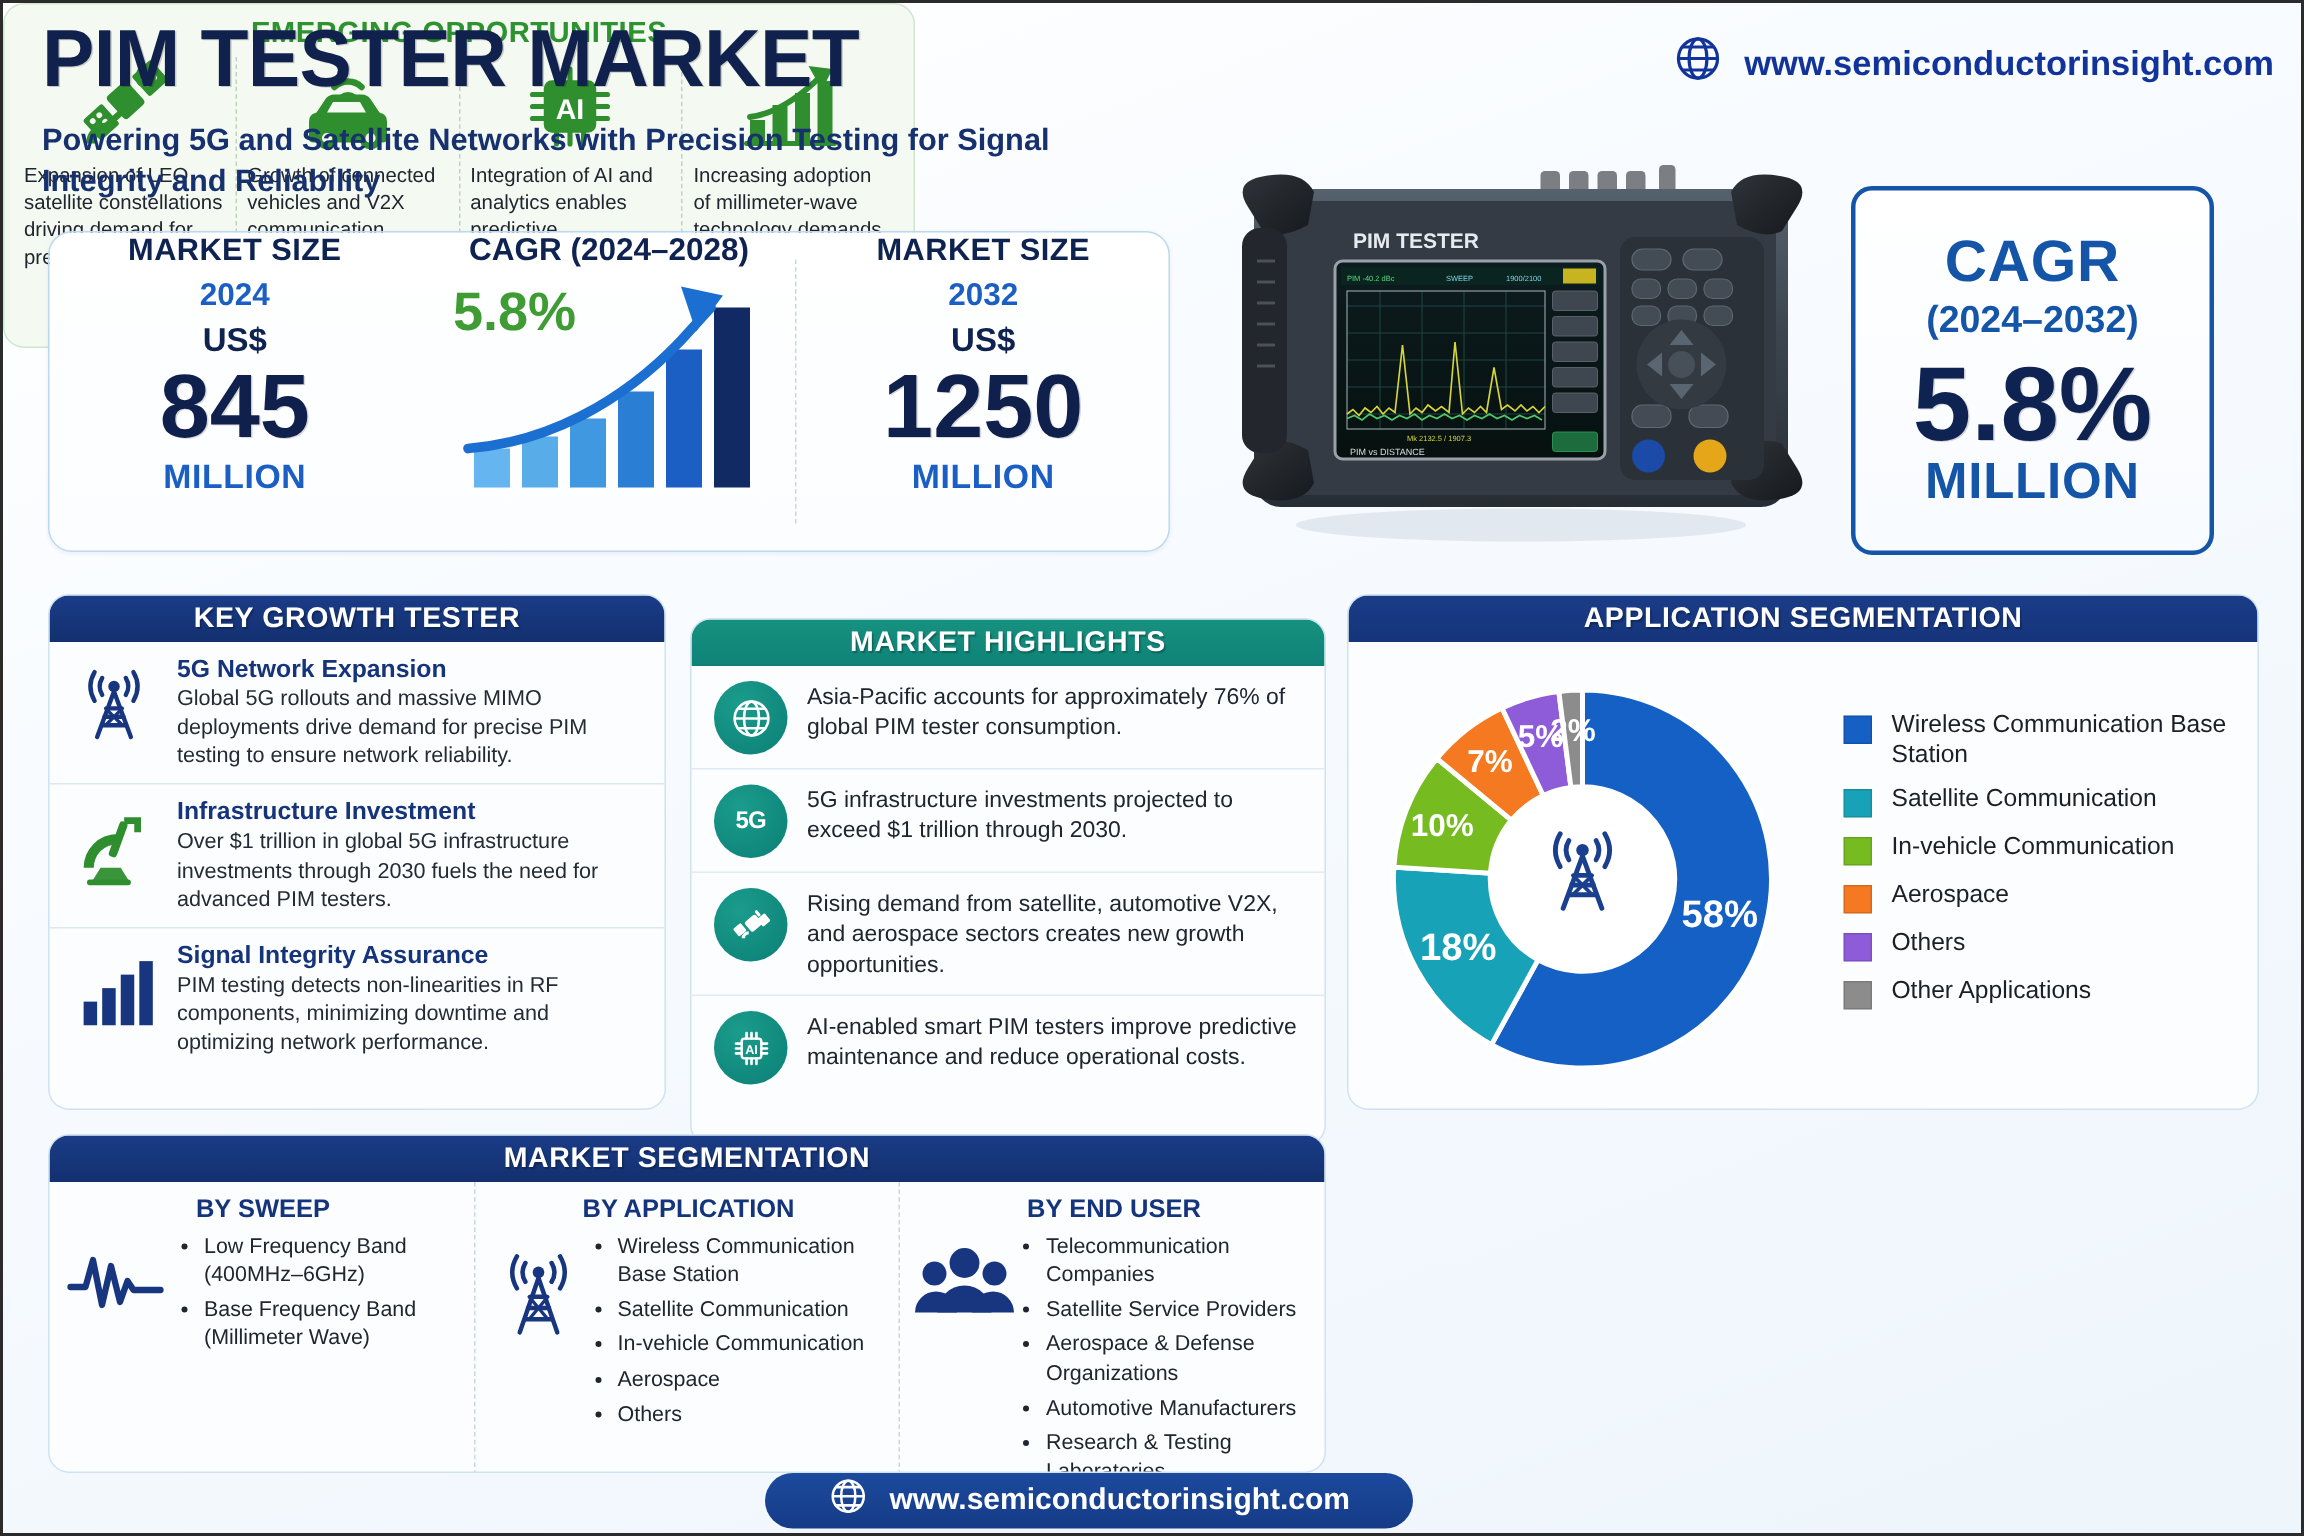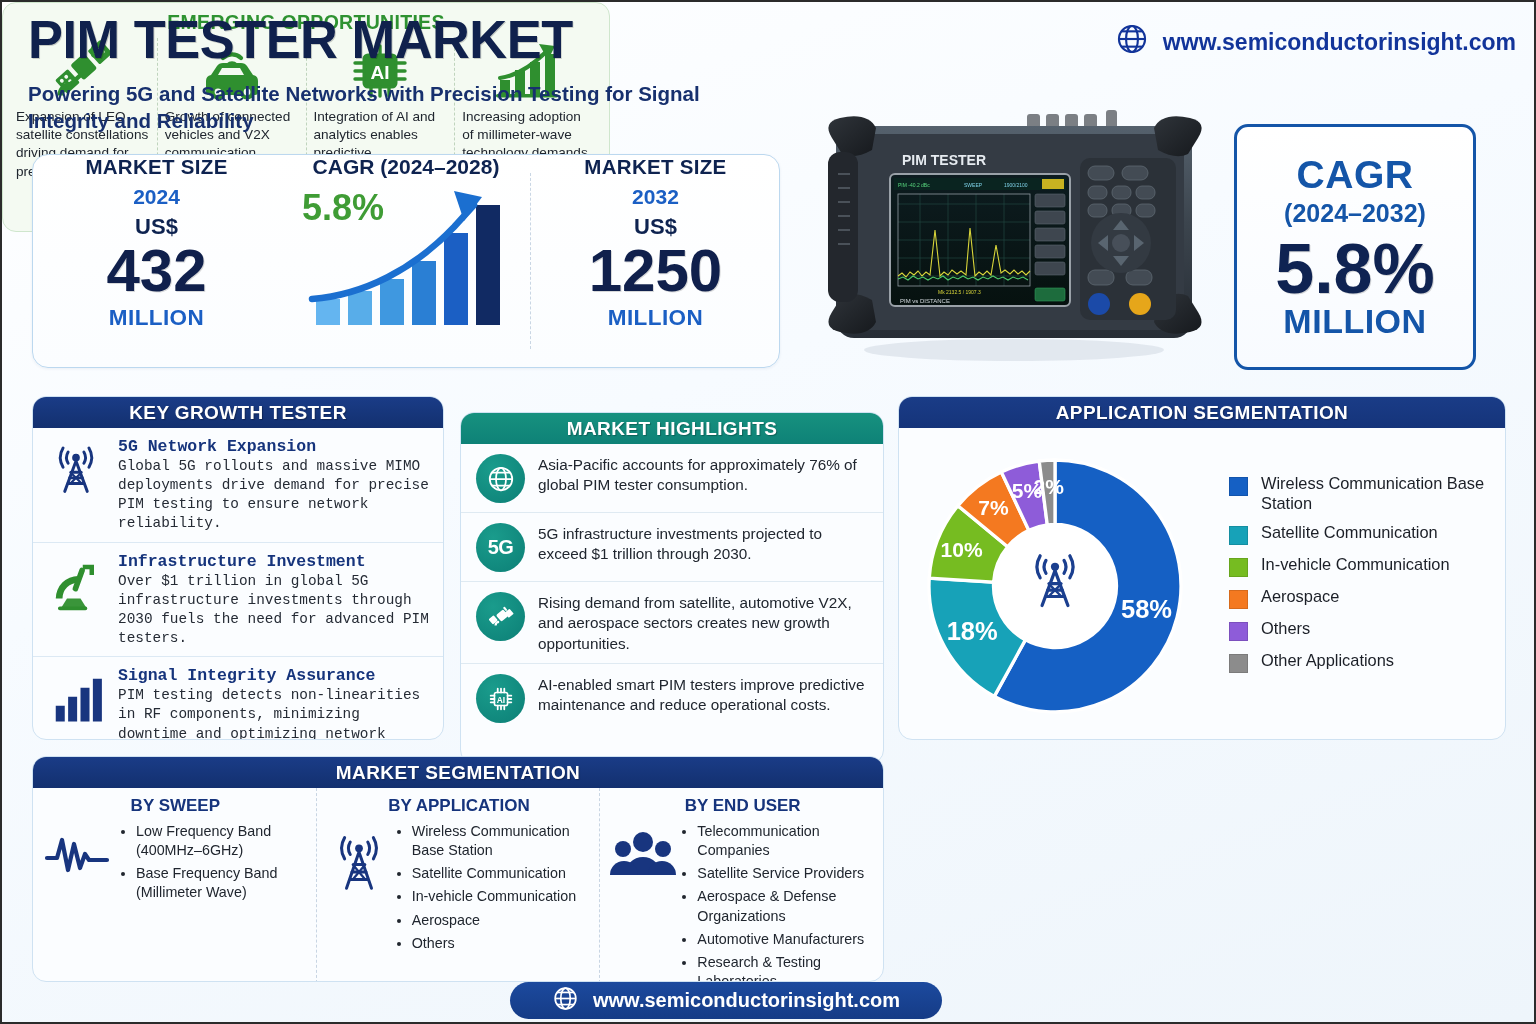--- a/index.html
+++ b/index.html
@@ -91,21 +91,21 @@
     font-size:19px; font-weight:bold; color:#ffffff; letter-spacing:.4px;
     text-shadow:1px 1px 1px rgba(0,0,0,.28);
     border-radius:11px 11px 0 0;
   }
   .head-blue{ background:linear-gradient(180deg,#1a3c87,#13306f); }
   .head-darkblue{ background:linear-gradient(180deg,#1a3c87,#15347a); }
   .head-teal{ background:linear-gradient(180deg,#17917f,#0e8277); }
 
   
   #kgd{ left:30px; top:394px; width:412px; height:344px; }
-  .kgd-row{ display:flex; gap:11px; padding:9px 14px 8px 12px; align-items:flex-start;font-family:Liberation Mono, monospace; }
+  .kgd-row{ display:flex; gap:11px; padding:9px 14px 8px 12px; align-items:flex-start; }
   .kgd-row + .kgd-row{ border-top:1px solid #dce9f4; }
   .kgd-ico{ width:62px; flex:0 0 62px; display:flex; align-items:center; justify-content:center; padding-top:6px;}
   .kgd-txt{ flex:1; }
   .kgd-title{ font-size:16.5px; font-weight:bold; color:#16347c; margin-bottom:1px; }
   .kgd-body{ font-size:14.4px; line-height:1.33; color:#252b35; }
 
   
   #mh{ left:458px; top:410px; width:424px; height:352px; }
   .mh-row{ display:flex; gap:13px; padding:10px 14px 9px 15px; align-items:flex-start; }
   .mh-row + .mh-row{ border-top:1px solid #dfeaf2; }
@@ -176,21 +176,21 @@
     </span>
     <span>www.semiconductorinsight.com</span>
   </div>
 
   <div class="statband">
 
     <div class="stat-col">
       <div class="lbl-caps">MARKET SIZE</div>
       <div class="lbl-year">2024</div>
       <div class="lbl-usd">US$</div>
-      <div class="big-num">432</div>
+      <div class="big-num">845</div>
       <div class="lbl-mill">MILLION</div>
     </div>
 
     <div class="stat-col mid">
       <div class="cagr-head">CAGR (2024–2028)</div>
       <div style="position:relative;height:150px;margin-top:4px;">
         <div class="cagr-pct" style="position:absolute;left:22px;top:4px;">5.8%</div>
         <svg width="230" height="150" viewBox="0 0 230 150" style="position:absolute;left:24px;top:0;">
           <rect x="12" y="116" width="24" height="26" fill="#64b5f0"></rect>
           <rect x="44" y="108" width="24" height="34" fill="#58ade9"></rect>
@@ -391,21 +391,21 @@
           <line x1="3" y1="12" x2="21" y2="12"></line>
             <line x1="4.6" y1="6.8" x2="19.4" y2="6.8"></line>
           <line x1="4.6" y1="17.2" x2="19.4" y2="17.2"></line>
         </svg>
       </div>
       <div class="mh-txt">Asia-Pacific accounts for approximately 76% of global PIM tester consumption.</div>
     </div>
 
     <div class="mh-row">
       <div class="mh-circ">
-        <span style="font-size:20px;font-weight:bold;letter-spacing:-.5px;">5G</span>
+        <span style="font-size:16px;font-weight:bold;letter-spacing:-.5px;">5G</span>
       </div>
       <div class="mh-txt">5G infrastructure investments projected to exceed $1 trillion through 2030.</div>
     </div>
 
     <div class="mh-row">
       <div class="mh-circ">
         <svg width="30" height="30" viewBox="0 0 32 32" fill="#fff">
           <rect x="12" y="10" width="10" height="9" rx="1.6" transform="rotate(-40 17 14)"></rect>
           <rect x="4" y="16" width="7" height="7" rx="1" transform="rotate(-40 7 19)"></rect>
           <rect x="21" y="9" width="7" height="7" rx="1" transform="rotate(-40 24 12)"></rect>

